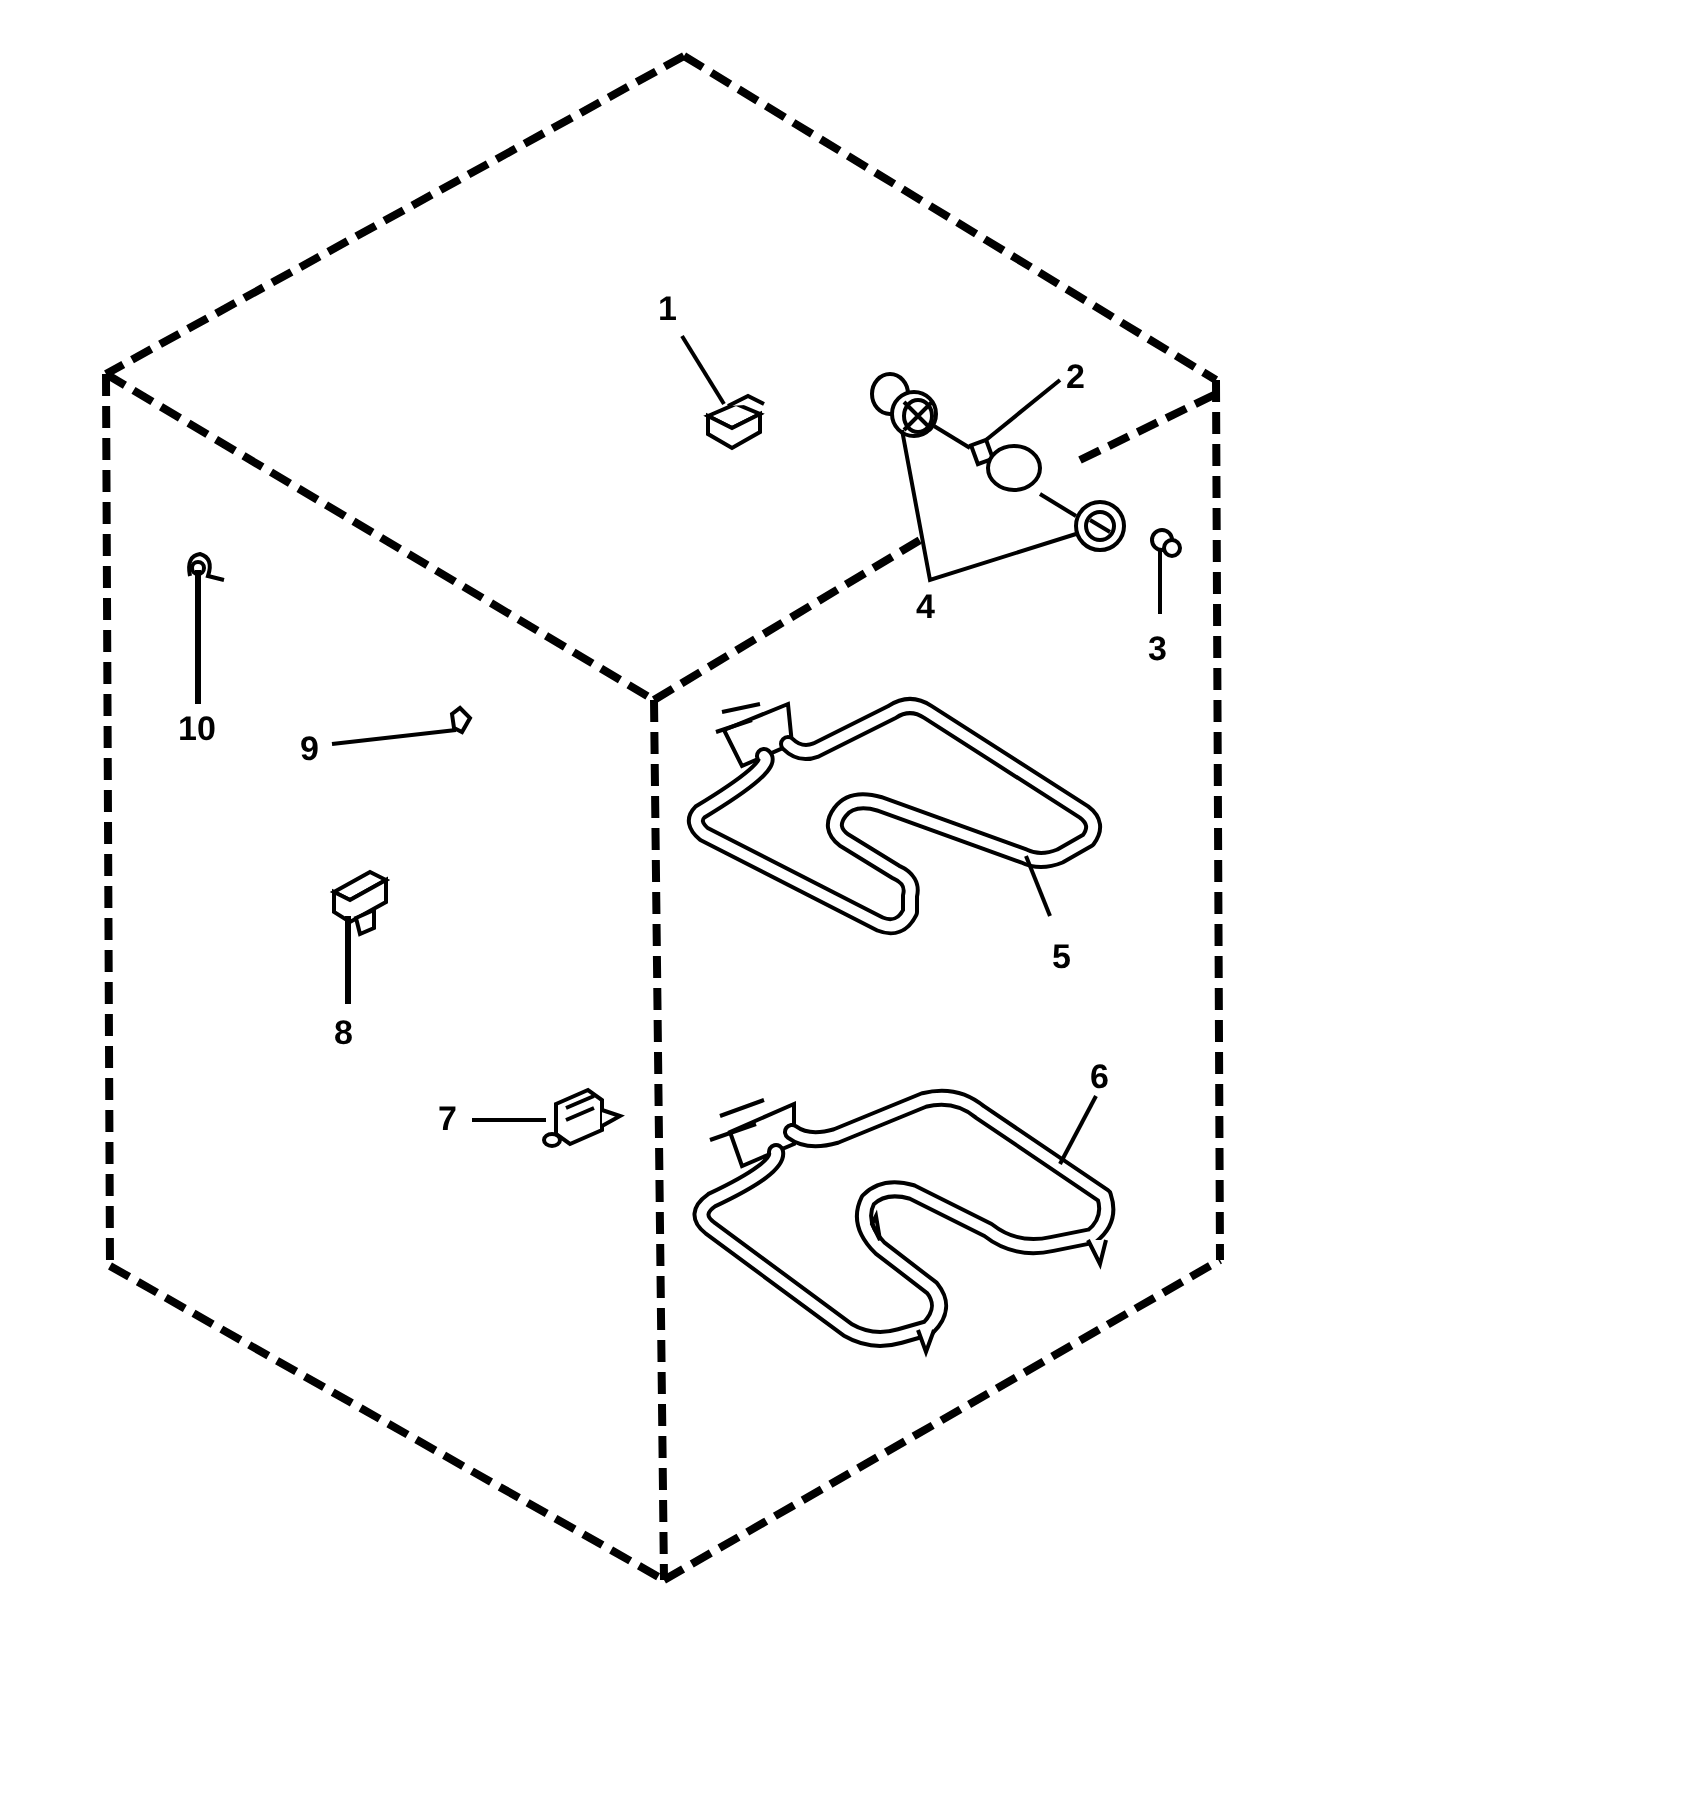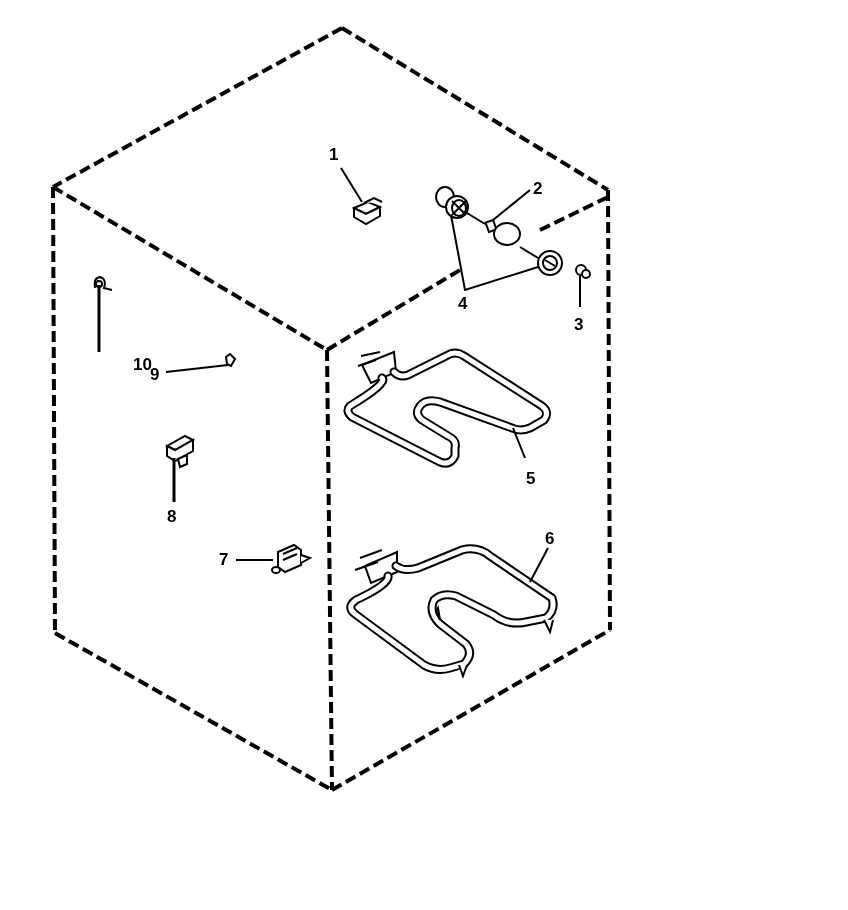--- a/index.html
+++ b/index.html
@@ -111,13 +111,13 @@
 
 <div class="callout" style="left:329px;top:146px;">1</div>
 <div class="callout" style="left:533px;top:180px;">2</div>
 <div class="callout" style="left:574px;top:316px;">3</div>
 <div class="callout" style="left:458px;top:295px;">4</div>
 <div class="callout" style="left:526px;top:470px;">5</div>
 <div class="callout" style="left:545px;top:530px;">6</div>
 <div class="callout" style="left:219px;top:551px;">7</div>
 <div class="callout" style="left:167px;top:508px;">8</div>
 <div class="callout" style="left:150px;top:366px;">9</div>
-<div class="callout" style="left:89px;top:356px;margin-left:44px;">10</div>
+<div class="callout" style="left:89px;top:356px;">10</div>
 
 </body></html>

